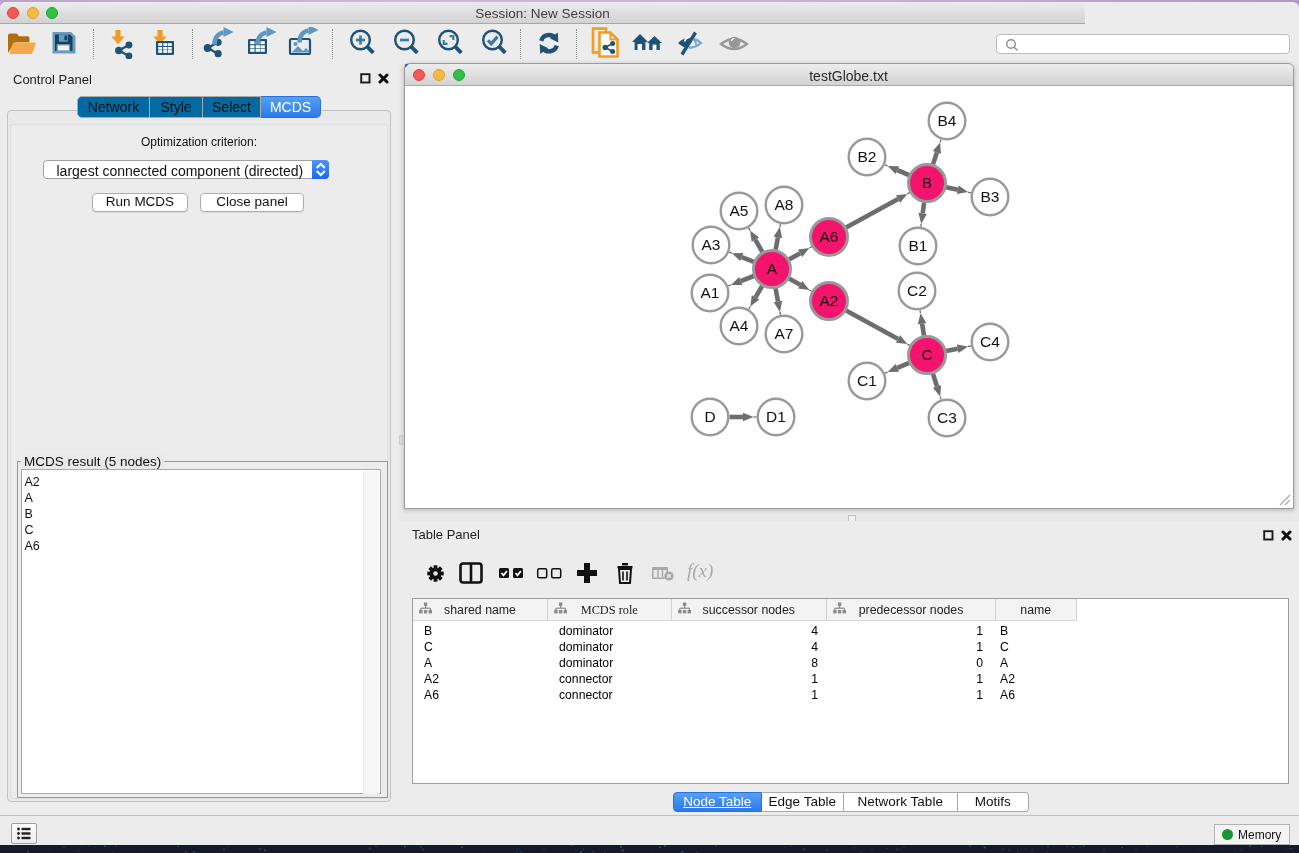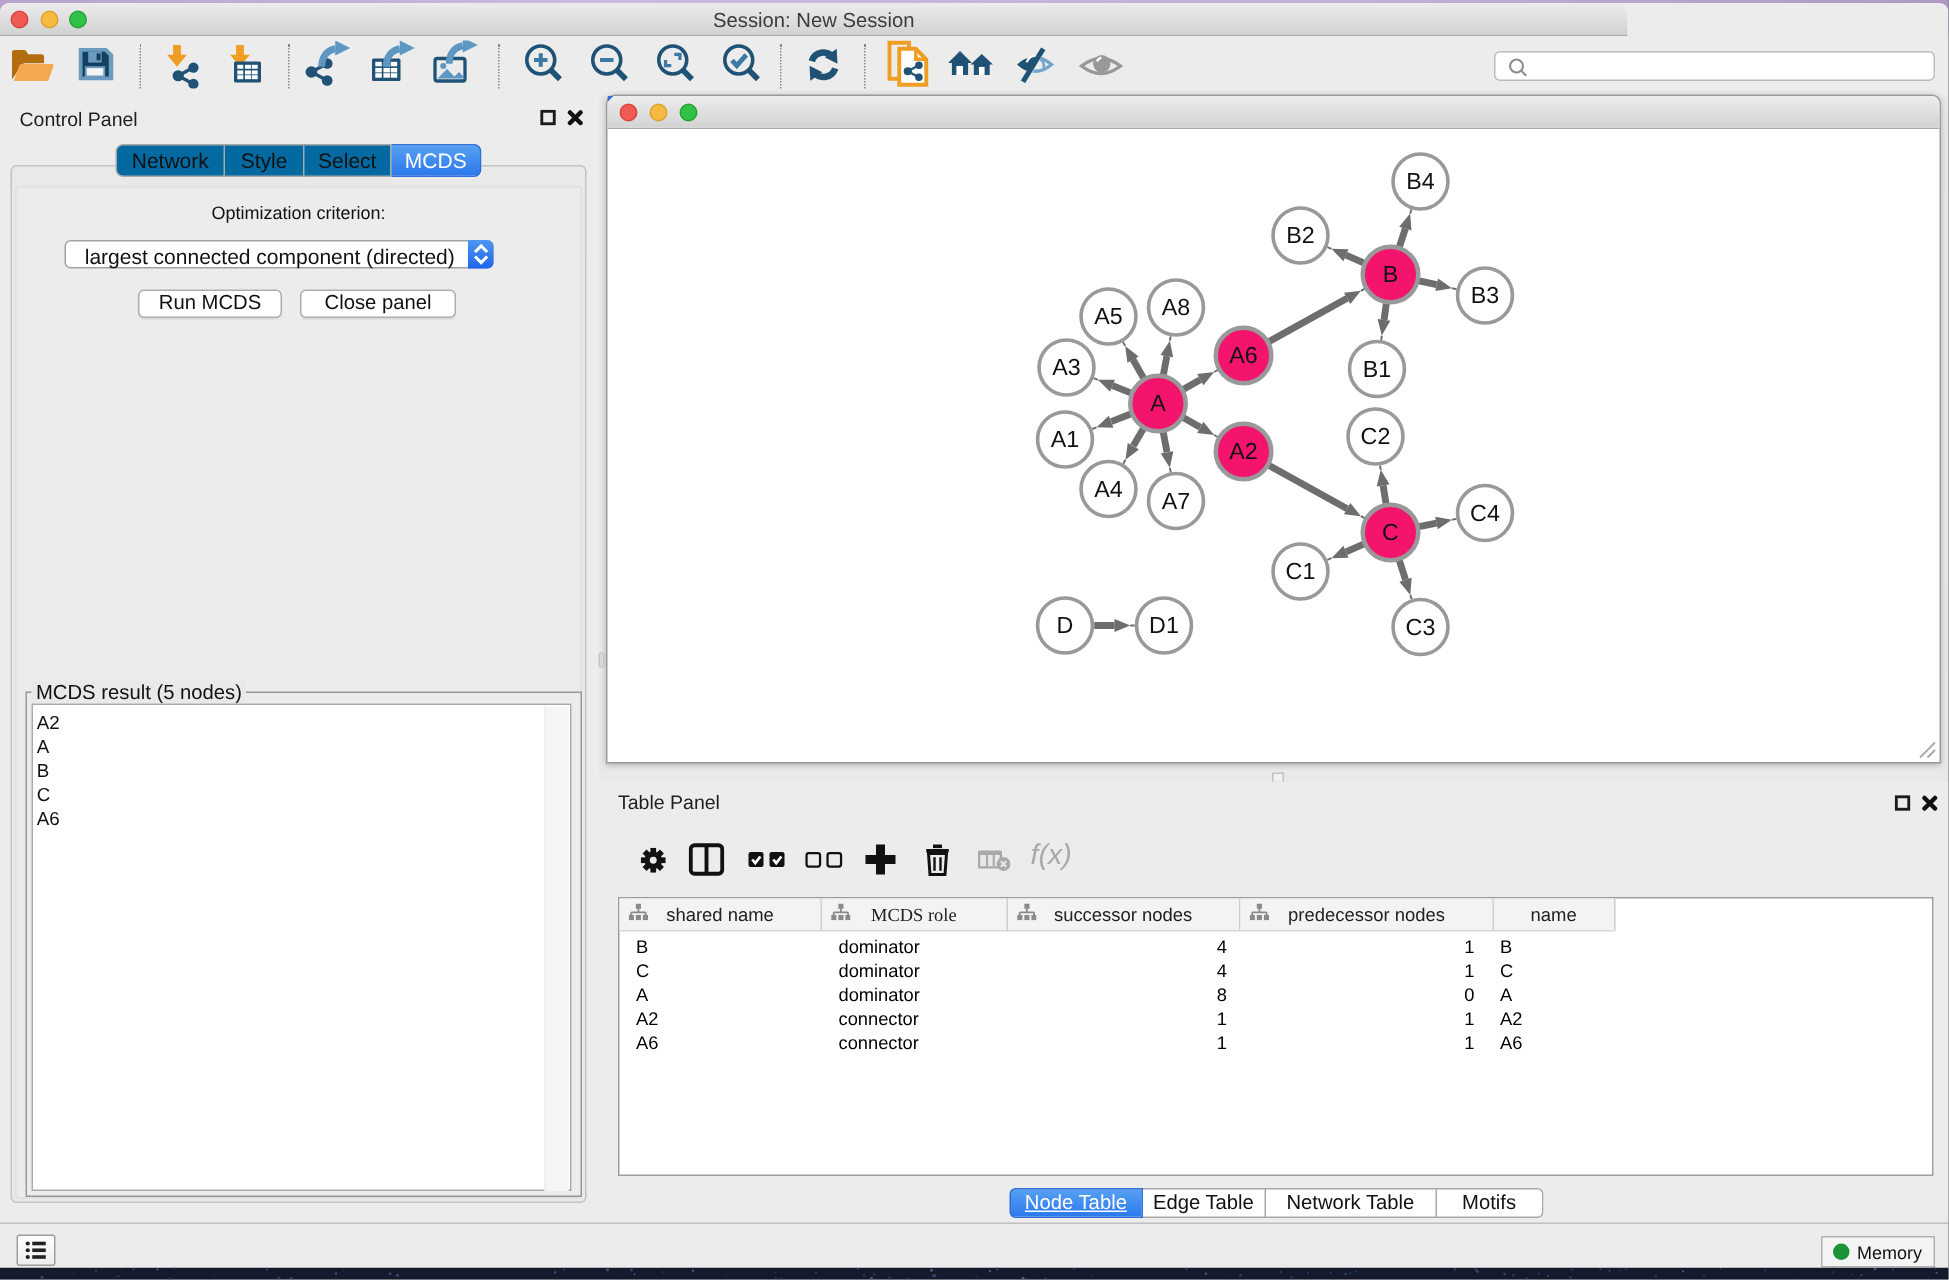--- a/index.html
+++ b/index.html
@@ -131,20 +131,21 @@
           <div class="it" style="top:69px;">A6</div>
         </div>
       </div>
     </div>
     <div id="rightarea">
       <div id="netwin">
         <div id="nettitle">
           <div class="tl" style="top:5px;left:8.1px;background:#f05a54;border:0.5px solid #d8453e;"></div>
           <div class="tl" style="top:5px;left:28.5px;background:#f6b942;border:0.5px solid #dfa02c;"></div>
           <div class="tl" style="top:5px;left:48.3px;background:#31c146;border:0.5px solid #24a437;"></div>
+          <div class="t">testGlobe.txt</div>
         </div>
         <svg style="position:absolute;right:2px;bottom:2px" width="12" height="12" viewBox="0 0 12 12">
           <path d="M11 1 L1 11 M11 6 L6 11" stroke="#aaa" stroke-width="1.2"></path>
         </svg>
         <svg style="position:absolute;left:0;top:0" width="4" height="4" viewBox="0 0 4 4">
             <path d="M0 0 h4 l-4 4 z" fill="#3b6fd4"></path>
           </svg>
       </div>
       <div style="position:absolute;left:449px;top:451px;width:8px;height:7px;background:#f2f2f2;border:1px solid #c0c0c0;"></div>
       <div id="tablepanel">
@@ -479,21 +480,21 @@
     <line x1="13" y1="10.5" x2="13" y2="19.5" stroke="#111" stroke-width="1.6"></line>
   </svg>
 <svg style="position:absolute;left:651px;top:565px" width="24" height="16" viewBox="0 0 24 16">
     <rect x="1" y="2" width="16" height="12" rx="1" fill="#a9a9a9"></rect>
     <rect x="2.5" y="5" width="13" height="7.5" fill="#e8e8e8"></rect>
     <line x1="7" y1="5" x2="7" y2="12.5" stroke="#a9a9a9" stroke-width="1.4"></line>
     <line x1="11.5" y1="5" x2="11.5" y2="12.5" stroke="#a9a9a9" stroke-width="1.4"></line>
     <circle cx="18" cy="11" r="4.6" fill="#a9a9a9"></circle>
     <path d="M16.2 9.2 l3.6 3.6 M19.8 9.2 l-3.6 3.6" stroke="#e8e8e8" stroke-width="1.4"></path>
   </svg>
-<div style="position:absolute;left:687px;top:560px;font-family:Liberation Sans, sans-serif;font-style:italic;font-size:19px;color:#a9a9a9;">f(x)</div>
+<div style="position:absolute;left:687px;top:560px;font-family:Liberation Serif, serif;font-style:italic;font-size:19px;color:#a9a9a9;">f(x)</div>
 <svg style="position:absolute;left:419px;top:602px" width="13" height="12" viewBox="0 0 13 12">
     <rect x="4.9" y="0.5" width="3.4" height="3.4" fill="#8a8a8a"></rect>
     <line x1="6.6" y1="3.9" x2="6.6" y2="6.2" stroke="#8a8a8a" stroke-width="1.2"></line>
     <line x1="1.8" y1="6.2" x2="11.4" y2="6.2" stroke="#8a8a8a" stroke-width="1.2"></line>
     <line x1="1.8" y1="6.2" x2="1.8" y2="8" stroke="#8a8a8a" stroke-width="1.2"></line>
     <line x1="11.4" y1="6.2" x2="11.4" y2="8" stroke="#8a8a8a" stroke-width="1.2"></line>
     <rect x="0.2" y="8" width="3.4" height="3.4" fill="#8a8a8a"></rect>
     <rect x="4.9" y="8" width="3.4" height="3.4" fill="#8a8a8a"></rect>
     <rect x="9.6" y="8" width="3.4" height="3.4" fill="#8a8a8a"></rect>
   </svg>

